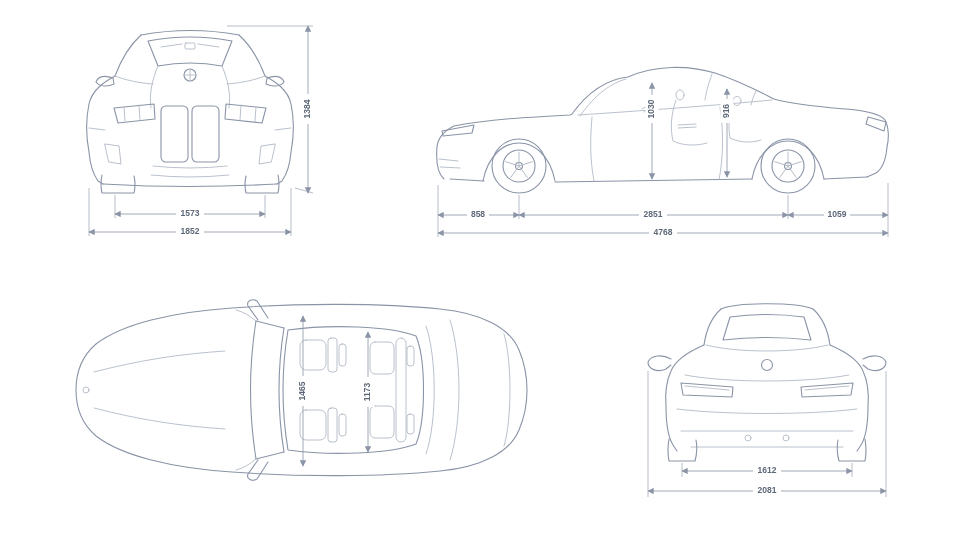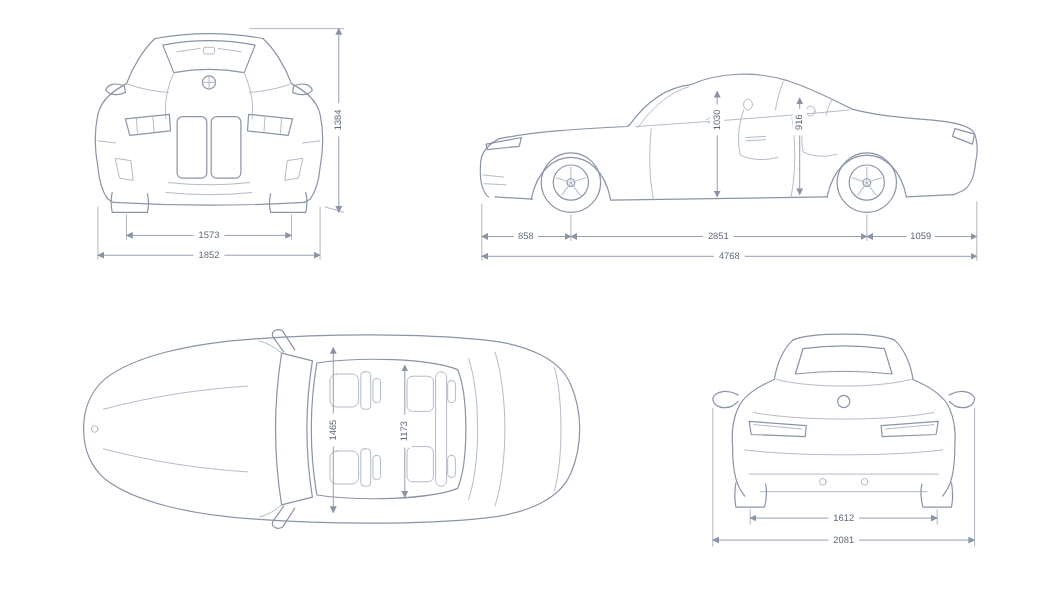--- a/index.html
+++ b/index.html
@@ -1,17 +1,17 @@
 <!DOCTYPE html>
 <html><head>
 <meta charset="utf-8">
 <style>
   html,body{margin:0;padding:0;background:#ffffff;}
   #stage{position:relative;width:967px;height:546px;background:#ffffff;overflow:hidden;
-         font-family:"Liberation Sans", sans-serif;}
+         font-family:"Liberation Sans", sans-serif;font-weight:bold;}
   .view{position:absolute;}
   .outline{fill:none;stroke:#8a94a6;stroke-width:1.1;stroke-linecap:round;stroke-linejoin:round;}
   .light{fill:none;stroke:#b2bac6;stroke-width:0.9;stroke-linecap:round;stroke-linejoin:round;}
   .dim{fill:none;stroke:#959eae;stroke-width:0.9;}
   .ext{fill:none;stroke:#a5adbb;stroke-width:0.8;}
   .lblbox{fill:#ffffff;stroke:none;}
   .lbl{fill:#5d6878;font-size:8.5px;font-family:"Liberation Sans",sans-serif;
        text-anchor:middle;dominant-baseline:middle;}
 </style>
 </head>

